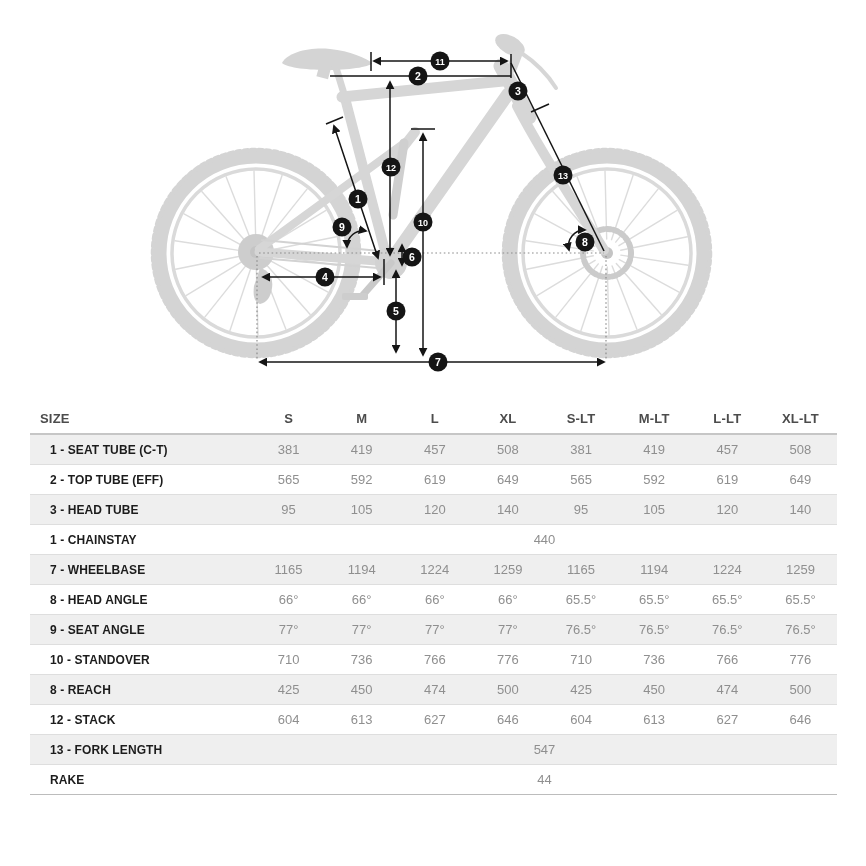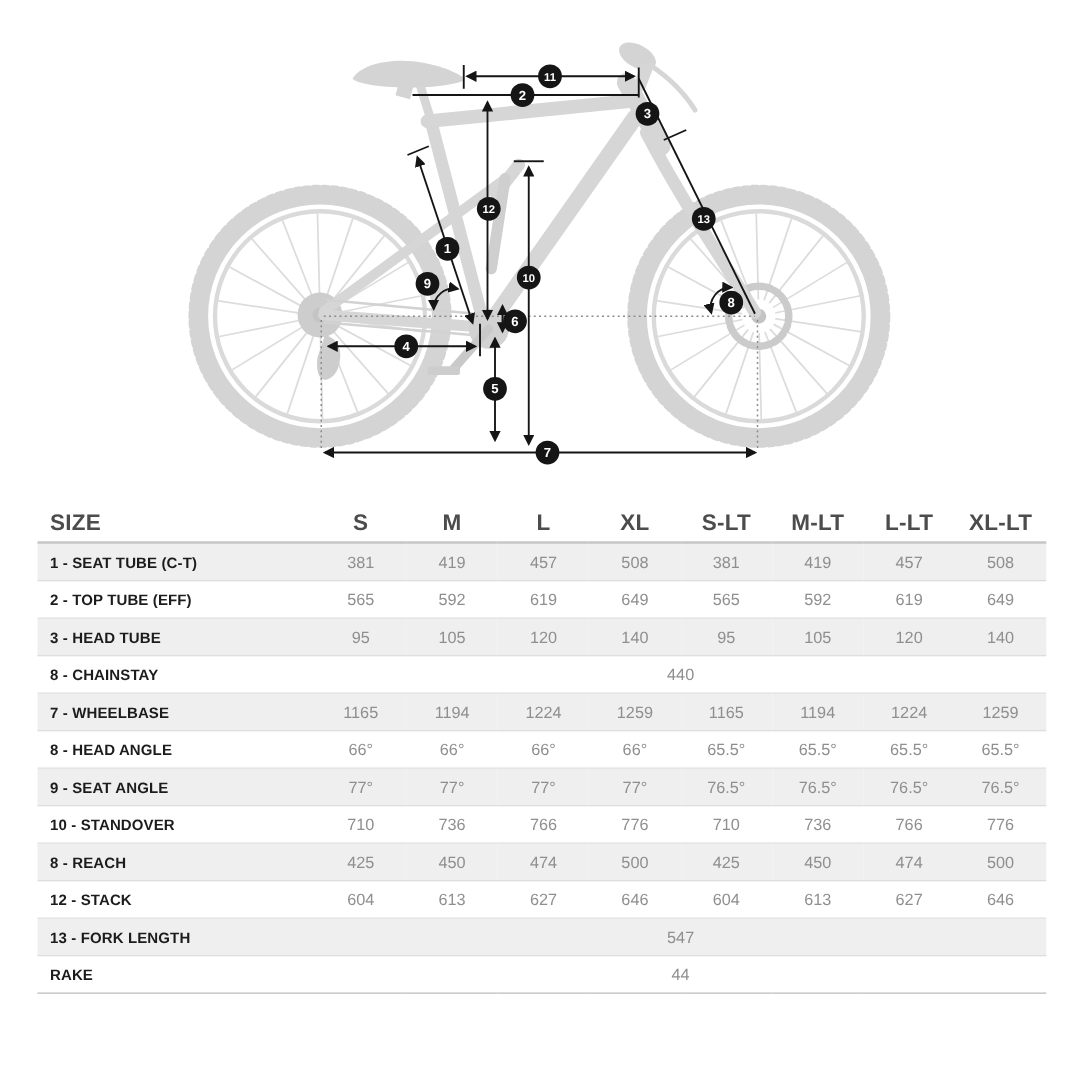--- a/index.html
+++ b/index.html
@@ -1,26 +1,26 @@
 <!DOCTYPE html>
 <html><head>
 <meta charset="utf-8">
 <style>
   html,body{margin:0;padding:0;background:#ffffff;}
   body{width:866px;height:866px;font-family:"Liberation Sans",sans-serif;-webkit-font-smoothing:antialiased;}
   .stage{position:relative;width:866px;height:866px;overflow:hidden;background:#fff;}
   .diagram{position:absolute;top:0;left:0;width:866px;height:400px;}
   table.geo{position:absolute;top:404px;left:30px;width:807px;border-collapse:collapse;table-layout:fixed;}
   .geo th,.geo td{height:29px;padding:0;vertical-align:middle;}
-  .geo thead th{border-bottom:2px solid #c6c6c6;color:#4c4c4c;font-size:18px;font-weight:bold;text-align:center;letter-spacing:.2px;}
+  .geo thead th{border-bottom:2px solid #c6c6c6;color:#4c4c4c;font-size:13px;font-weight:bold;text-align:center;letter-spacing:.2px;}
   .geo th.size{text-align:left;padding-left:10px;}
   .geo tbody tr{border-bottom:1px solid #dedede;}
   .geo tbody tr:last-child{border-bottom:1px solid #bcbcbc;margin-top:26px;}
   .geo tr.stripe{background:#efefef;}
-  .geo td.lbl{text-align:left;padding-left:10px;font-weight:bold;font-size:12px;color:#1c1c1c;letter-spacing:.1px;}
+  .geo td.lbl{text-align:left;padding-left:20px;font-weight:bold;font-size:12px;color:#1c1c1c;letter-spacing:.1px;}
   .geo td.val{text-align:center;color:#8f8f8f;font-size:13px;}
   
   .sil{stroke:#d6d6d6;}
   .meas{stroke:#151515;stroke-width:1.5;fill:none;}
   .dot{stroke:#8c8c8c;stroke-width:1.2;fill:none;stroke-dasharray:1.6 2.6;}
 </style>
 </head>
 <body>
 
 <div class="stage">
@@ -249,21 +249,21 @@
           <td class="val">95</td>
           <td class="val">105</td>
           <td class="val">120</td>
           <td class="val">140</td>
           <td class="val">95</td>
           <td class="val">105</td>
           <td class="val">120</td>
           <td class="val">140</td>
         </tr>
         <tr>
-          <td class="lbl">8 - CHAINSTAY</td>
+          <td class="lbl">1 - CHAINSTAY</td>
           <td class="val" colspan="8">440</td>
         </tr>
         <tr class="stripe">
           <td class="lbl">7 - WHEELBASE</td>
           <td class="val">1165</td>
           <td class="val">1194</td>
           <td class="val">1224</td>
           <td class="val">1259</td>
           <td class="val">1165</td>
           <td class="val">1194</td>

